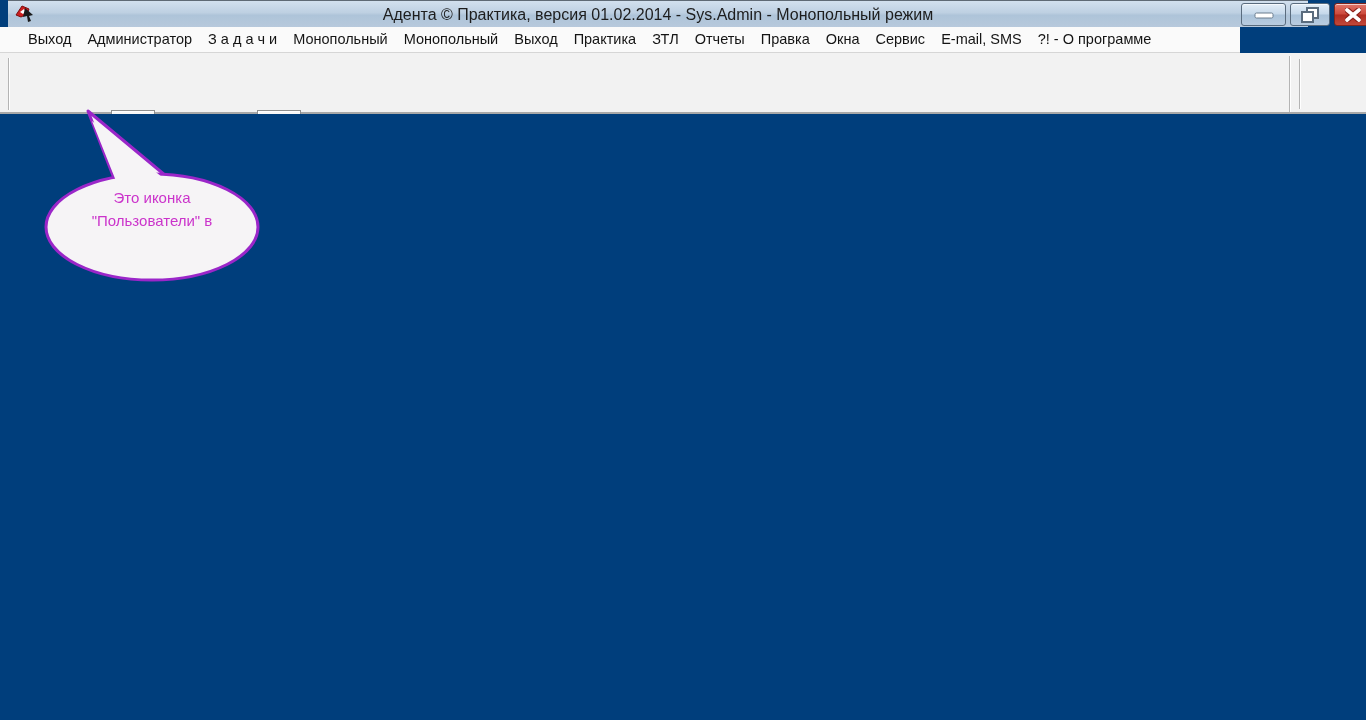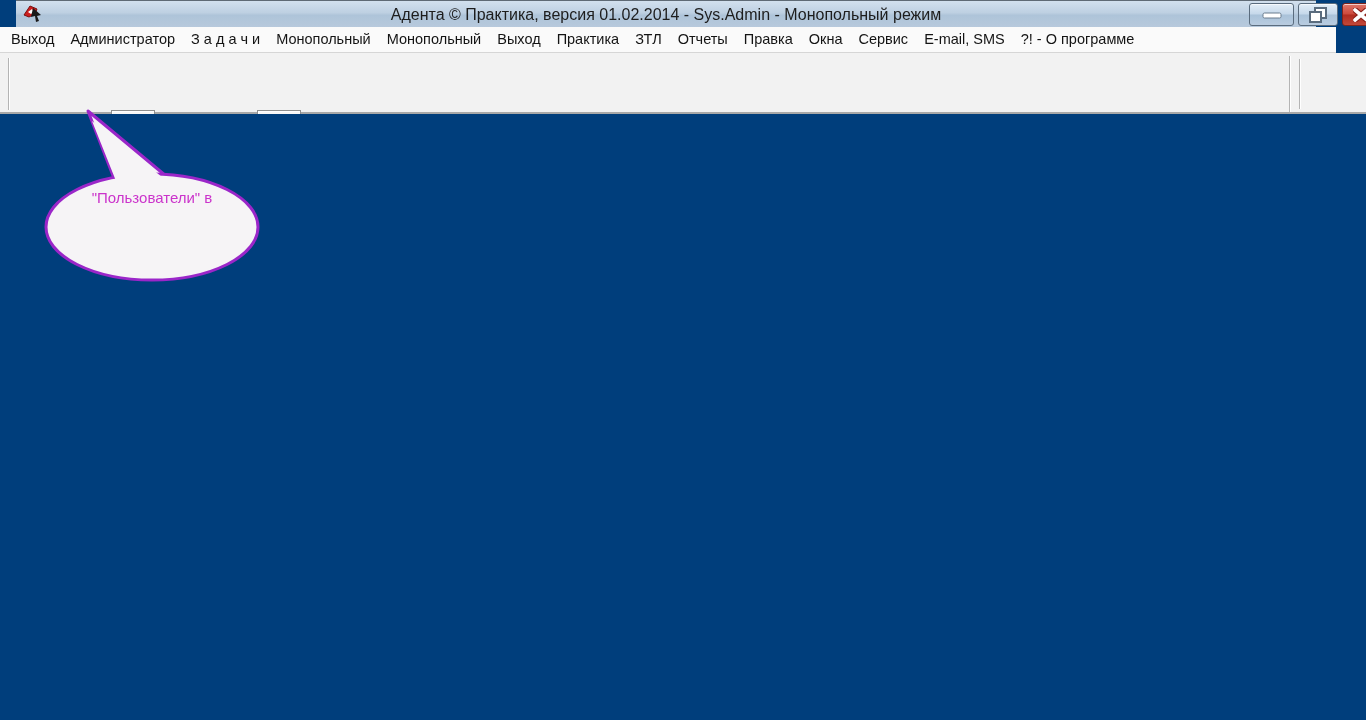--- a/index.html
+++ b/index.html
@@ -1,36 +1,36 @@
 <!DOCTYPE html>
 <html><head>
 <meta charset="utf-8">
 <style>
   html,body{margin:0;padding:0;width:1366px;height:720px;overflow:hidden;
     font-family:"Liberation Sans","DejaVu Sans",sans-serif;background:#003e7c;}
   #window{position:absolute;inset:0;width:1366px;height:720px;}
 
   
-  .titlebar{position:absolute;left:16px;top:0;width:1300px;height:27px;
+  .titlebar{position:absolute;left:8px;top:0;width:1300px;height:27px;
     background:linear-gradient(#d2e0ee 0%,#bed0e2 45%,#aec4d9 55%,#b7c9dc 100%);
     border-top:1px solid #5f6a75;box-sizing:border-box;}
   .app-icon{position:absolute;left:7px;top:3px;width:22px;height:20px;}
   .title-text{position:absolute;left:0;top:0;width:100%;height:27px;line-height:27px;
     text-align:center;font-size:16px;color:#1d1d1d;}
   .win-btn{position:absolute;top:2px;height:23px;border-radius:3px;box-sizing:border-box;
     border:1px solid #5a6c7e;box-shadow:inset 0 1px 0 rgba(255,255,255,.65);cursor:default;}
   .win-btn.blue{background:linear-gradient(#e3eef8 0%,#c5d8ea 48%,#a9c2d9 52%,#b9cce0 100%);}
   .win-btn.red{background:linear-gradient(#e0766a 0%,#cc4a3c 48%,#b02c20 52%,#c0483a 100%);
     border-color:#7e241c;}
   .win-btn svg{position:absolute;left:50%;top:50%;transform:translate(-50%,-50%);}
 
   
-  .menubar{position:absolute;left:0;top:27px;width:1336px;height:26px;background:#fafafa;
+  .menubar{position:absolute;left:0;top:27px;width:1240px;height:26px;background:#fafafa;
     border-bottom:1px solid #d6d6d6;box-sizing:border-box;display:flex;align-items:center;
-    padding-left:3px;}
+    padding-left:20px;}
   .menu-item{font-size:14.5px;color:#141414;padding:0 8px;line-height:25px;white-space:pre;
     cursor:default;}
 
   
   .toolbar{position:absolute;left:0;top:53px;width:1366px;height:61px;background:#f2f2f2;
     border-bottom:2px solid #a8a8a8;box-sizing:border-box;}
   .grip{position:absolute;width:0;border-left:1px solid #b4b4b4;border-right:1px solid #ffffff;}
   .tbtn{position:absolute;top:57px;width:44px;height:50px;display:flex;align-items:center;
     justify-content:center;cursor:default;}
   .tbtn.framed{border:1px solid #8f8f8f;background:#f7f7f7;
@@ -468,18 +468,19 @@
 
   <div class="content">
 
     <div>
       <svg class="callout-svg" width="230" height="190" viewBox="0 0 230 190">
         <polygon points="48,8 82,96 132,78" fill="#f6f4f6" stroke="#9b26c9" stroke-width="3" stroke-linejoin="round"></polygon>
         <ellipse cx="112" cy="124" rx="106" ry="53" fill="#f6f4f6" stroke="#9b26c9" stroke-width="3"></ellipse>
         <polygon points="52,18 80,88 122,74" fill="#f6f4f6"></polygon>
       </svg>
       <div class="callout-text">
+        <div>Это иконка</div>
         <div>"Пользователи" в</div>
       </div>
     </div>
 
   </div>
 </div>
 
 </body></html>

